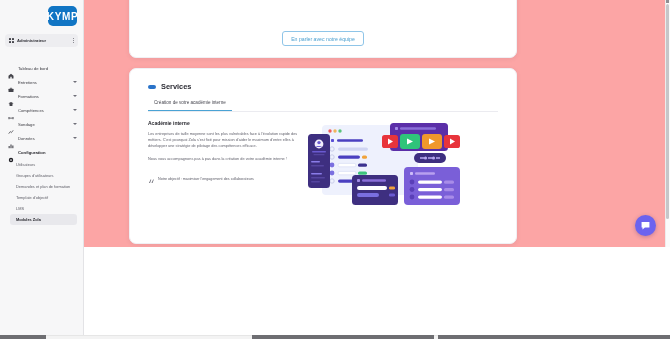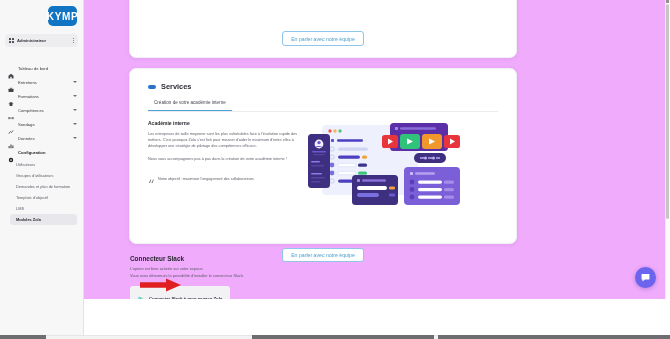--- a/index.html
+++ b/index.html
@@ -68,22 +68,22 @@
     font-size: 3.9px; color: #5d5d66; white-space: nowrap;
   }
   .sub-item.sel {
     font-weight: bold; color: #1f1f25;
     background: #e8e8ec; border-radius: 3px;
     margin-left: -6px; padding-left: 6px; margin-right: 6px;
   }
 
   
   #main {
-    flex: 1; height: 299px;
-    background: #f0abfc;
+    flex: 1; height: 247px;
+    background: #fca5a5;
     position: relative;
     overflow: hidden;
   }
   .content { width: 498px; margin: 0 auto; position: relative; }
 
   .card {
     background: #fff;
     border-radius: 7px;
     box-shadow: 0 1px 5px rgba(25,25,60,.07);
     border: 1px solid #f0f0f4;

